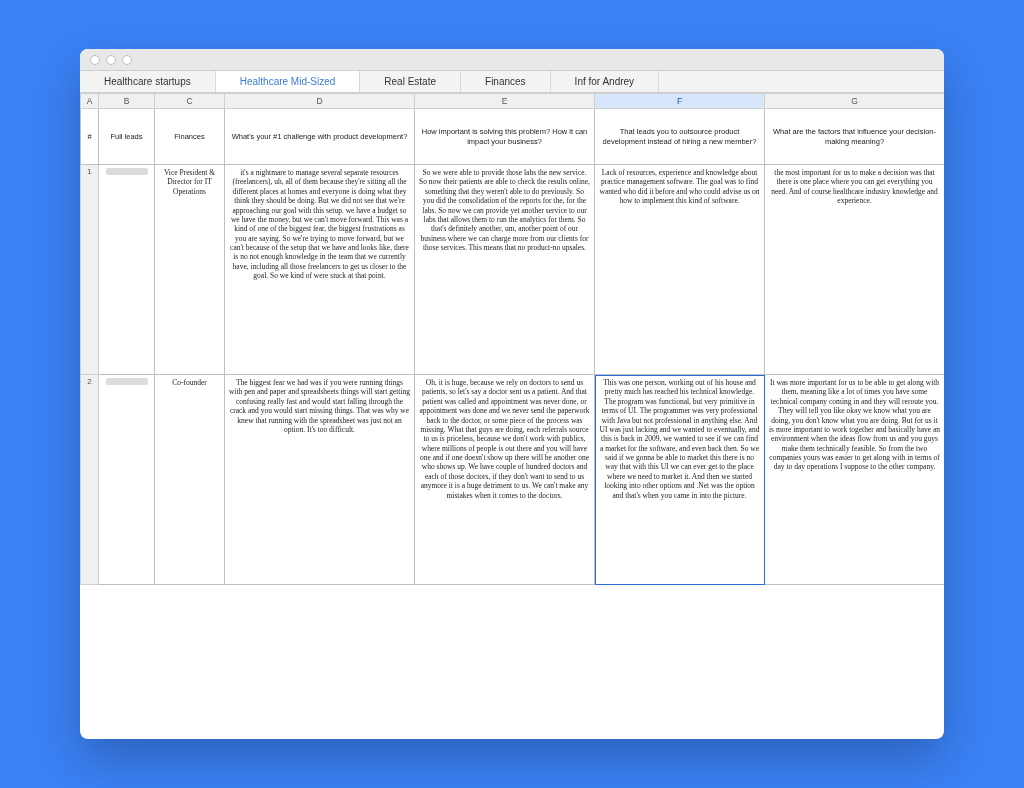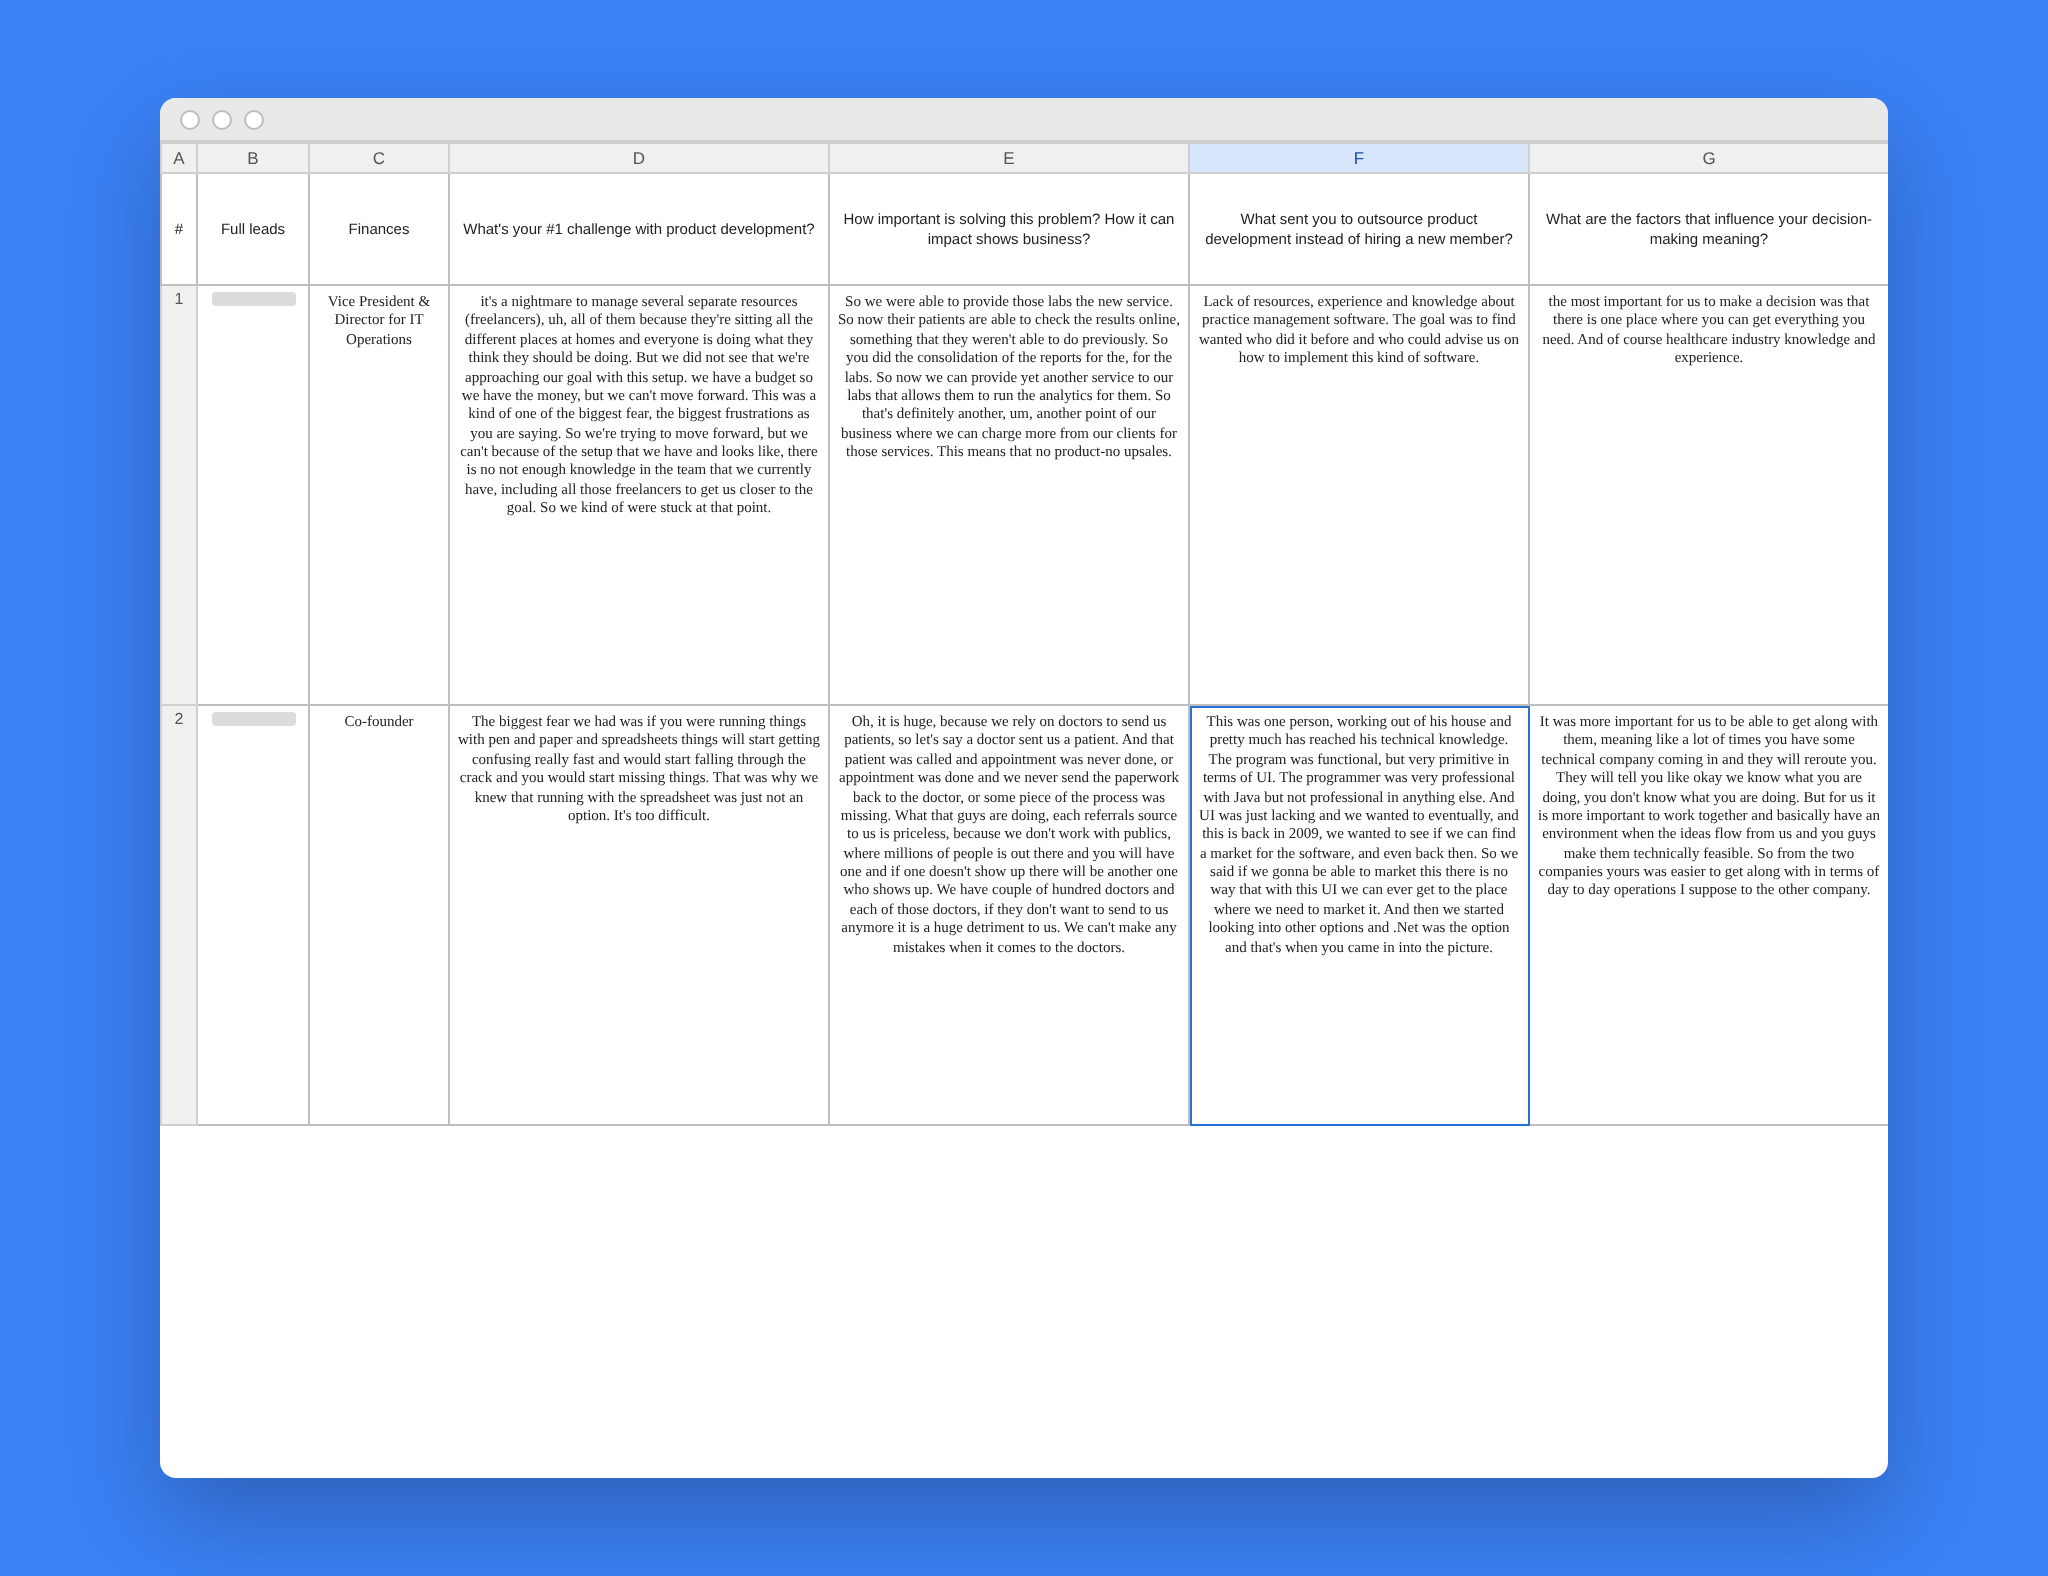--- a/index.html
+++ b/index.html
@@ -112,20 +112,27 @@
 </head>
 <body>
 
 <div class="window">
   <div class="titlebar">
     <div class="dot"></div>
     <div class="dot"></div>
     <div class="dot"></div>
   </div>
 
+  <div class="tabs">
+    <div class="tab">Healthcare startups</div>
+    <div class="tab active">Healthcare Mid-Sized</div>
+    <div class="tab">Real Estate</div>
+    <div class="tab">Finances</div>
+    <div class="tab">Inf for Andrey</div>
+  </div>
 
   <div class="sheet-area">
     <table>
       <colgroup>
         <col style="width:18px">
         <col style="width:56px">
         <col style="width:70px">
         <col style="width:190px">
         <col style="width:180px">
         <col style="width:170px">
@@ -140,22 +147,22 @@
         <th class="colhead">E</th>
         <th class="colhead selected">F</th>
         <th class="colhead">G</th>
       </tr>
 
       <tr class="headers">
         <td class="cell">#</td>
         <td class="cell">Full leads</td>
         <td class="cell">Finances</td>
         <td class="cell">What's your #1 challenge with product development?</td>
-        <td class="cell">How important is solving this problem? How it can impact shows business?</td>
-        <td class="cell">What sent you to outsource product development instead of hiring a new member?</td>
+        <td class="cell">How important is solving this problem? How it can impact your business?</td>
+        <td class="cell">That leads you to outsource product development instead of hiring a new member?</td>
         <td class="cell">What are the factors that influence your decision-making meaning?</td>
       </tr>
 
       <tr class="datarow">
         <td class="rownum">1</td>
         <td class="cell"><span class="redact"></span></td>
         <td class="cell">Vice President &amp; Director for IT Operations</td>
         <td class="cell">it's a nightmare to manage several separate resources (freelancers), uh, all of them because they're sitting all the different places at homes and everyone is doing what they think they should be doing. But we did not see that we're approaching our goal with this setup. we have a budget so we have the money, but we can't move forward. This was a kind of one of the biggest fear, the biggest frustrations as you are saying. So we're trying to move forward, but we can't because of the setup that we have and looks like, there is no not enough knowledge in the team that we currently have, including all those freelancers to get us closer to the goal. So we kind of were stuck at that point.</td>
         <td class="cell">So we were able to provide those labs the new service. So now their patients are able to check the results online, something that they weren't able to do previously. So you did the consolidation of the reports for the, for the labs. So now we can provide yet another service to our labs that allows them to run the analytics for them. So that's definitely another, um, another point of our business where we can charge more from our clients for those services. This means that no product-no upsales.</td>
         <td class="cell">Lack of resources, experience and knowledge about practice management software. The goal was to find wanted who did it before and who could advise us on how to implement this kind of software.</td>

